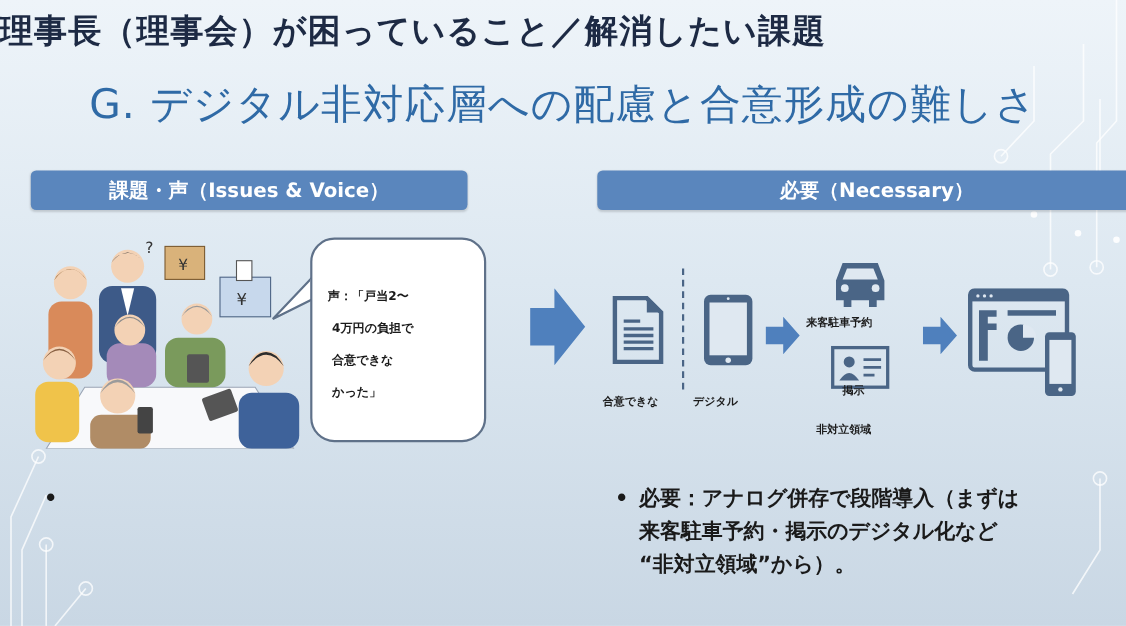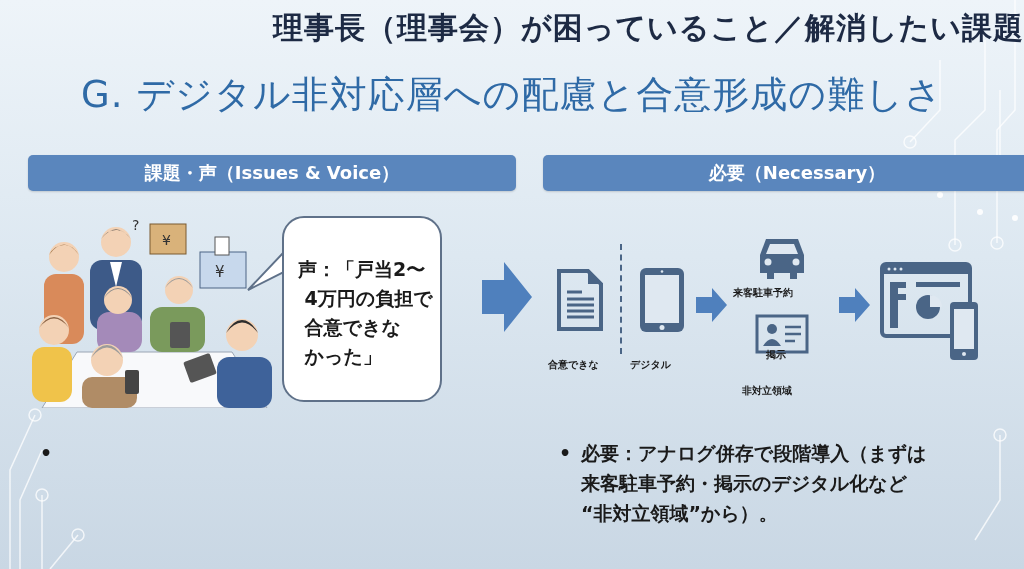--- a/index.html
+++ b/index.html
@@ -1,33 +1,33 @@
 <!DOCTYPE html>
 <html><head>
 <meta charset="utf-8">
 <style>
   html,body{margin:0;padding:0;}
   body{width:1024px;height:569px;overflow:hidden;position:relative;
     font-family:"DejaVu Sans","Liberation Sans",sans-serif;
     background:linear-gradient(180deg,#eef4f9 0%,#dde8f1 45%,#c9d7e4 100%);}
   .bgdeco{position:absolute;inset:0;pointer-events:none;}
-  .title1{position:absolute;left:0;right:0;top:8px;text-align:right;
+  .title1{position:absolute;left:0;right:0;top:8px;text-align:left;
     font-size:30px;font-weight:bold;color:#1d2a44;letter-spacing:1px;}
   .title2{position:absolute;left:0;right:0;top:70px;text-align:center;
     font-size:37px;font-weight:normal;color:#2f6aa6;letter-spacing:1px;}
   .bar{position:absolute;height:36px;top:155px;background:#5a86bd;border-radius:5px;
     color:#fff;font-weight:bold;font-size:18px;display:flex;align-items:center;justify-content:center;
     box-shadow:0 1px 2px rgba(0,0,0,.15);}
-  .bar.left{left:28px;width:488px;}
+  .bar.left{left:28px;width:397px;}
   .bar.right{left:543px;width:508px;}
   .people{position:absolute;left:22px;top:212px;width:255px;height:196px;}
   .bubble{position:absolute;left:282px;top:216px;width:160px;height:186px;background:#fff;
     border:2px solid #5f7189;border-radius:22px;box-sizing:border-box;}
   .bubble-tail{position:absolute;left:246px;top:250px;}
-  .bubble-text{position:absolute;left:298px;top:255px;width:140px;font-size:19px;font-weight:bold;
+  .bubble-text{position:absolute;left:298px;top:255px;width:140px;font-size:11px;font-weight:bold;
     color:#1a1a1a;line-height:29px;white-space:pre;}
   .bigarrow{position:absolute;left:480px;top:262px;}
   .icon{position:absolute;}
   .lbl{position:absolute;font-size:10px;font-weight:bold;color:#1c1c1c;white-space:nowrap;}
   .bullet{position:absolute;font-size:19px;font-weight:bold;color:#1a1a1a;line-height:30px;}
   .bullet .dot{position:absolute;left:-22px;top:0;}
   .bullet .txt{white-space:pre;}
 </style>
 </head>
 <body>

